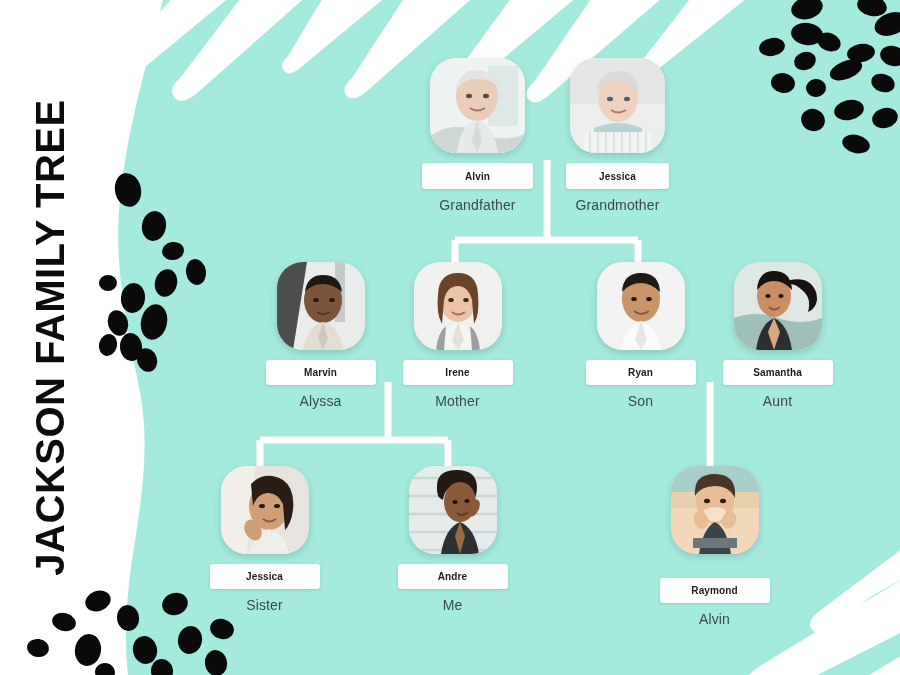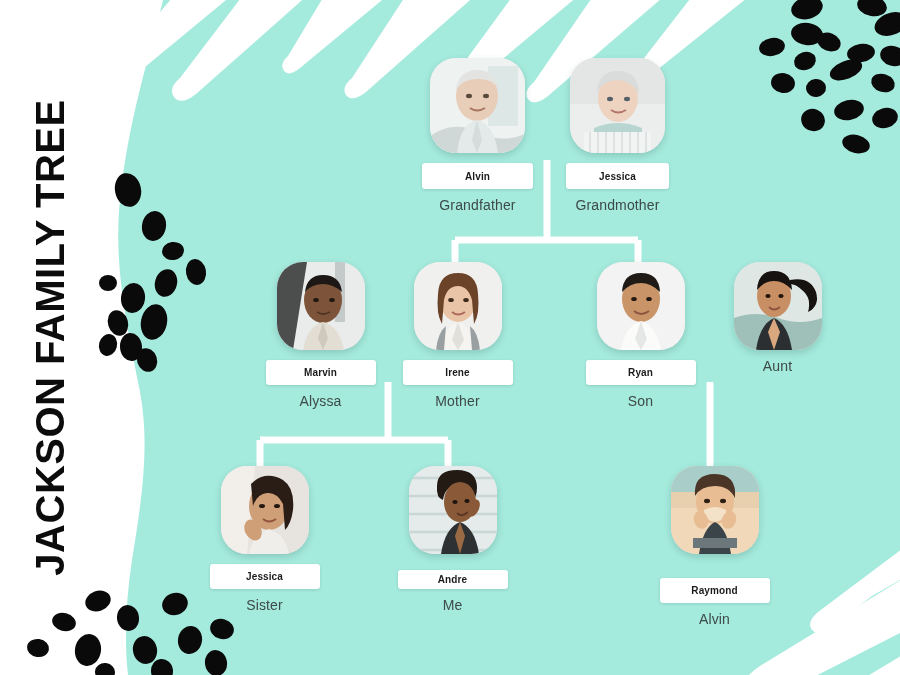--- a/index.html
+++ b/index.html
@@ -314,20 +314,23 @@
         <ellipse cx="40" cy="34" rx="17" ry="21" fill="#c98f64"></ellipse>
         <path d="M23 28 Q24 9 40 9 Q57 9 58 28 Q50 19 40 19 Q30 19 23 28 Z" fill="#16120f"></path>
         <path d="M56 18 Q76 14 82 30 Q86 44 74 50 Q78 36 68 28 Q62 22 56 22 Z" fill="#16120f"></path>
         <ellipse cx="34" cy="34" rx="2.6" ry="1.9" fill="#1d1410"></ellipse>
         <ellipse cx="47" cy="34" rx="2.6" ry="1.9" fill="#1d1410"></ellipse>
         <path d="M35 45 Q40 50 46 45" stroke="#8c5440" stroke-width="1.8" fill="none"></path>
         <path d="M22 88 Q26 62 40 56 Q54 62 58 88 Z" fill="#2b2f31"></path>
         <path d="M40 56 L34 70 L40 88 L46 70 Z" fill="#d9a87f"></path>
       </svg>
     </div>
+    <div class="namecard" style="width:110px;height:25px;margin-top:10px;">
+      <span>Samantha</span>
+    </div>
     <div class="role">Aunt</div>
   </div>
 
   <div class="person" style="left:216px; top:466px; width:97px;">
     <div class="photo" style="width:88px;height:88px;">
       <svg width="88" height="88" viewBox="0 0 88 88">
         <rect width="88" height="88" fill="#e7e4e0"></rect>
         <path d="M0 0 L34 0 L26 88 L0 88 Z" fill="#f2efeb"></path>
         <ellipse cx="48" cy="40" rx="20" ry="24" fill="#cf9f78"></ellipse>
         <path d="M30 18 Q44 4 62 14 Q74 22 72 44 Q70 58 64 64 L62 38 Q56 26 46 27 Q36 28 32 40 Z" fill="#2a1d16"></path>
@@ -358,21 +361,21 @@
         <path d="M28 20 Q28 4 48 4 Q68 4 68 22 Q68 34 60 36 Q58 22 48 20 Q36 20 34 34 Q27 32 28 20 Z" fill="#231a14"></path>
         <ellipse cx="51" cy="36" rx="16" ry="20" fill="#8a5a38"></ellipse>
         <ellipse cx="46" cy="36" rx="2.6" ry="1.9" fill="#1d1410"></ellipse>
         <ellipse cx="58" cy="35" rx="2.6" ry="1.9" fill="#1d1410"></ellipse>
         <path d="M48 47 Q53 52 59 46" stroke="#5c3723" stroke-width="1.8" fill="none"></path>
         <path d="M32 88 Q36 62 51 56 Q66 62 70 88 Z" fill="#2d3133"></path>
         <path d="M51 56 L46 70 L51 88 L56 70 Z" fill="#9a6a45"></path>
         <ellipse cx="65" cy="42" rx="5" ry="9" fill="#8a5a38" transform="rotate(24 65 42)"></ellipse>
       </svg>
     </div>
-    <div class="namecard" style="width:110px;height:19px;margin-top:16px;">
+    <div class="namecard" style="width:110px;height:25px;margin-top:10px;">
       <span>Andre</span>
     </div>
     <div class="role">Me</div>
   </div>
 
   <div class="person" style="left:666px; top:466px; width:97px;">
     <div class="photo" style="width:88px;height:88px;">
       <svg width="88" height="88" viewBox="0 0 88 88">
         <rect width="88" height="88" fill="#f0d8b8"></rect>
         <rect x="0" y="0" width="88" height="26" fill="#a9cdc8"></rect>

